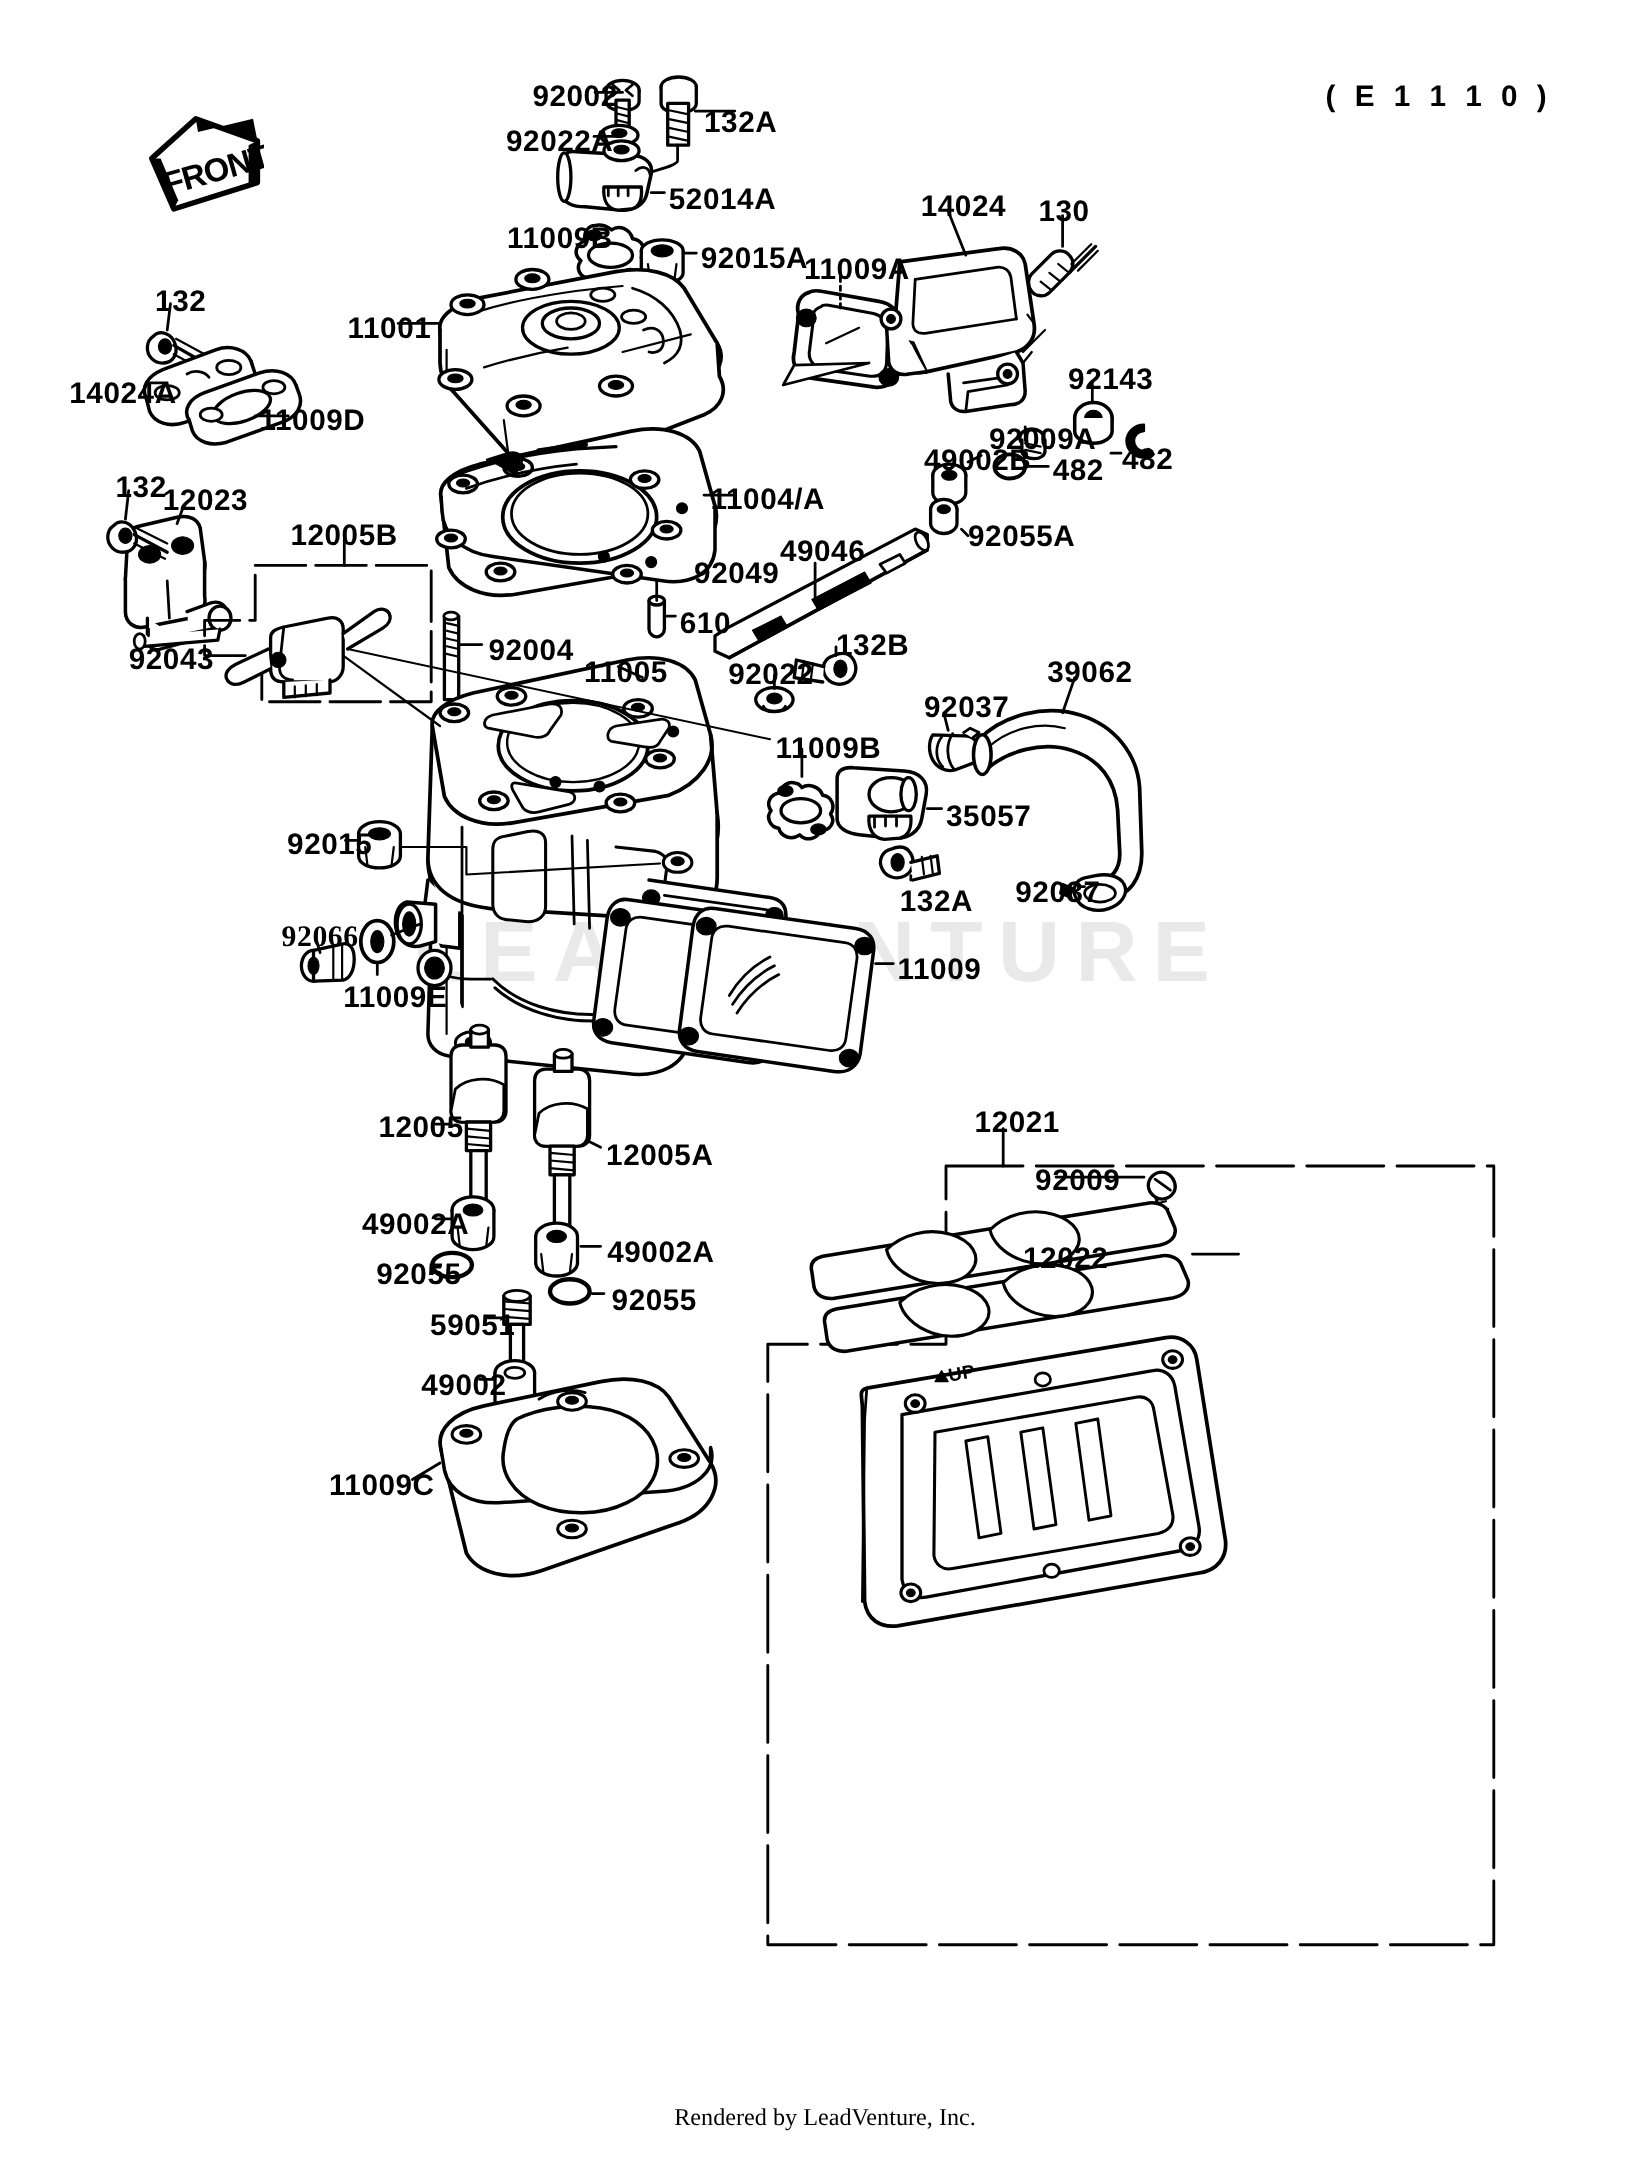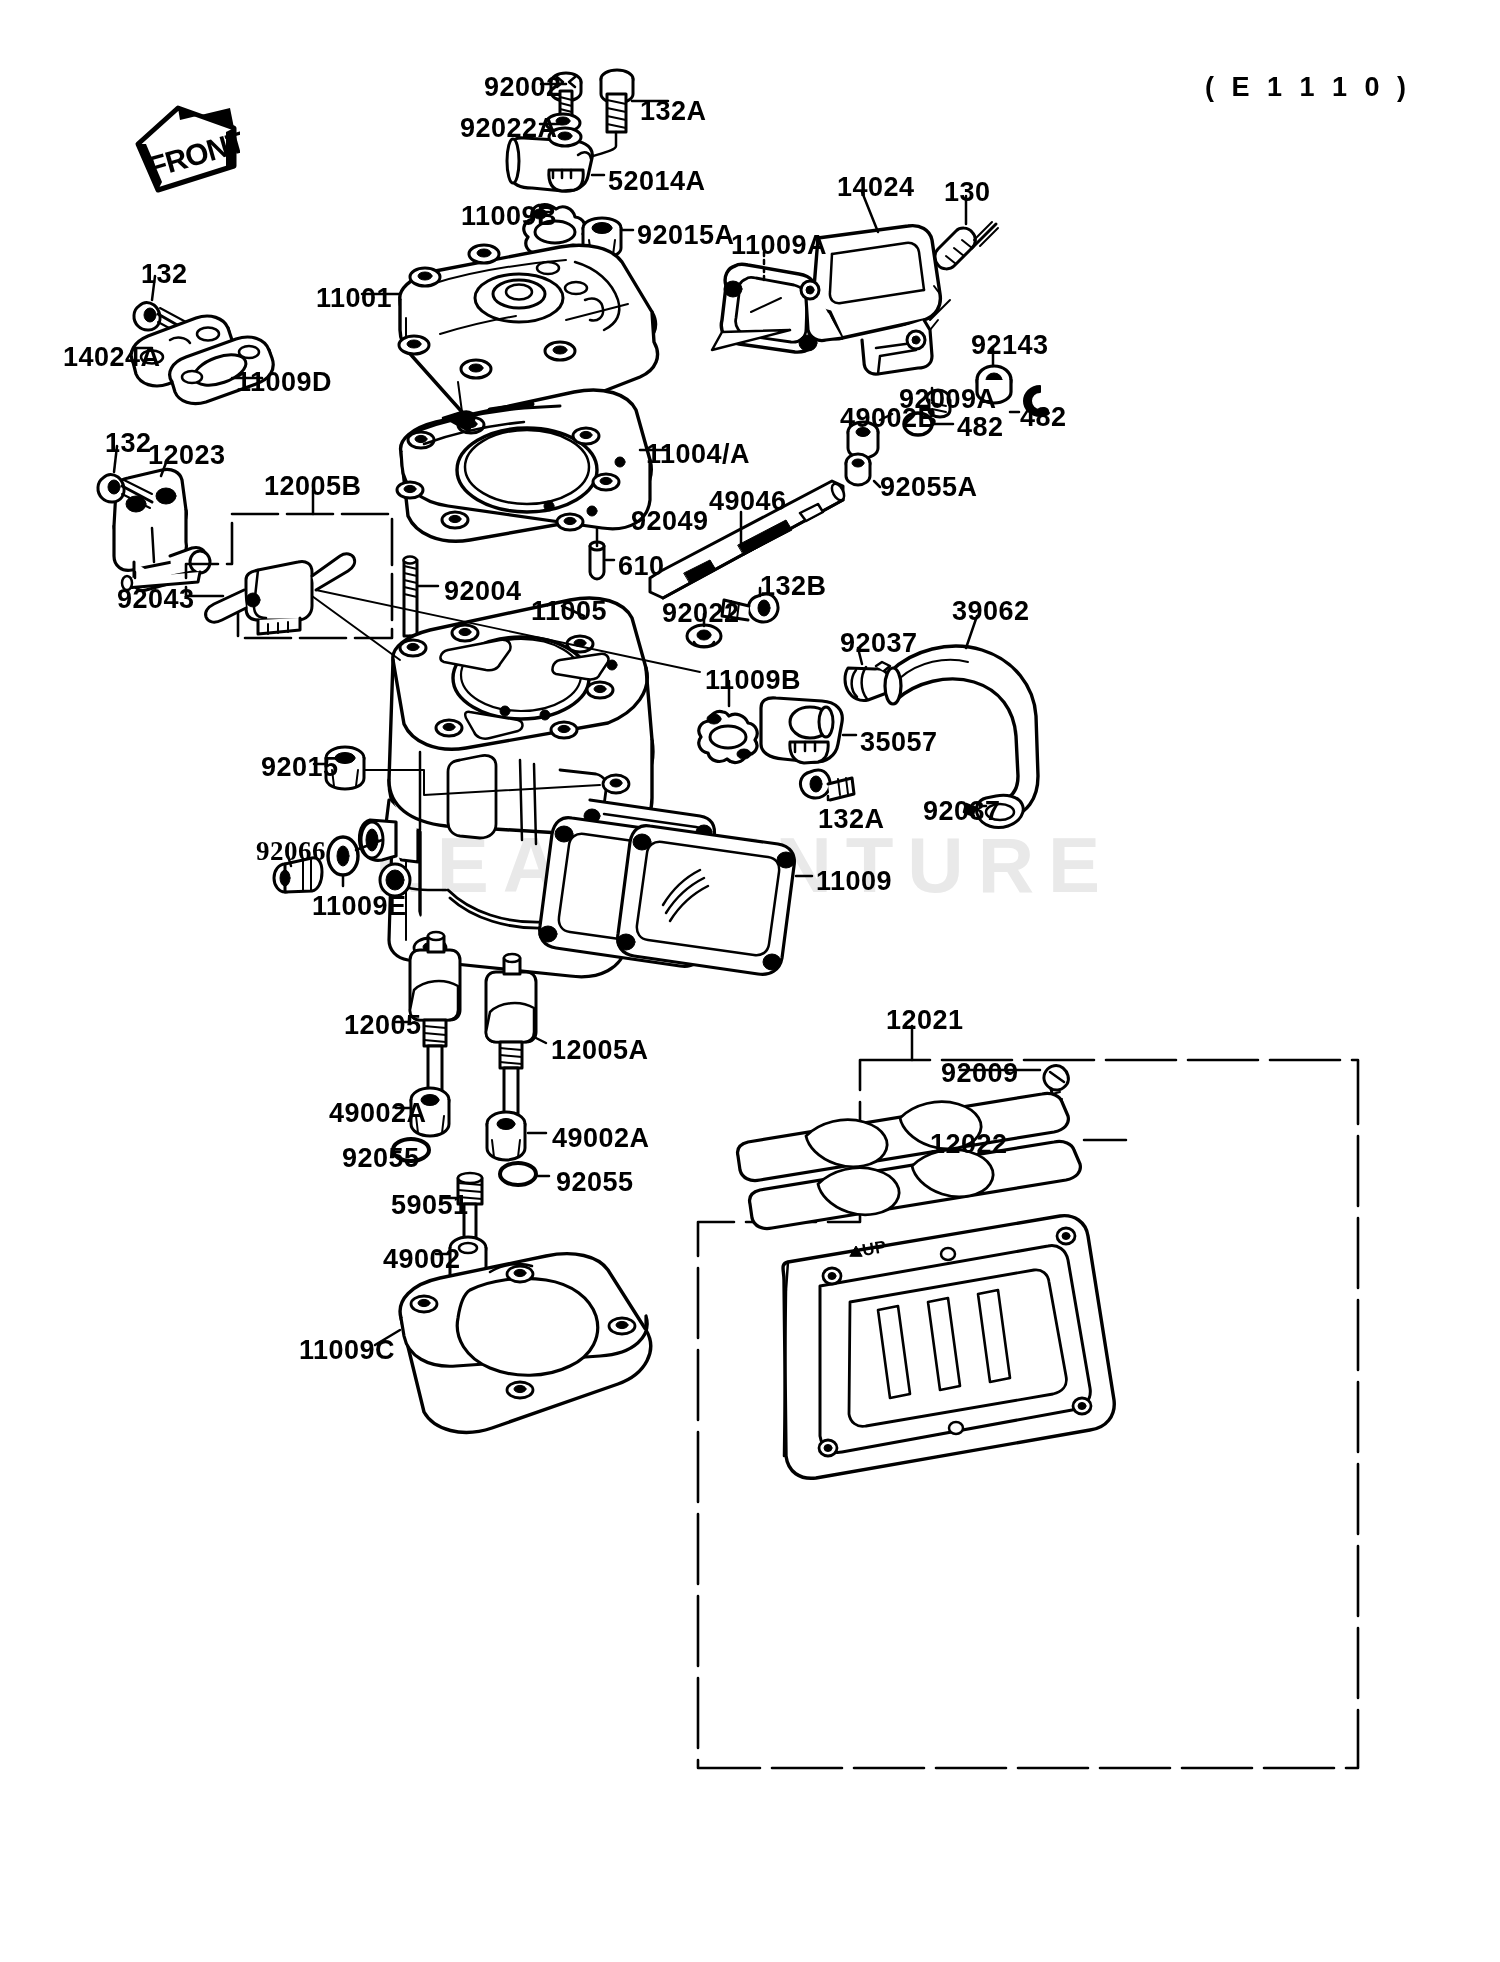--- a/index.html
+++ b/index.html
@@ -840,14 +840,15 @@
       <div class="lbl" style="left: 329px; top: 1100px;">49002A</div>
       <div class="lbl" style="left: 552px; top: 1125px;">49002A</div>
       <div class="lbl" style="left: 930px; top: 1131px;">12022</div>
       <div class="lbl" style="left: 342px; top: 1145px;">92055</div>
       <div class="lbl" style="left: 556px; top: 1169px;">92055</div>
       <div class="lbl" style="left: 391px; top: 1192px;">59051</div>
       <div class="lbl" style="left: 383px; top: 1246px;">49002</div>
       <div class="lbl" style="left: 299px; top: 1337px;">11009C</div>
     </div>
 
+  <div class="footer" style="top:1912px;">Rendered by LeadVenture, Inc.</div>
 
 </div>
 
 </body></html>

